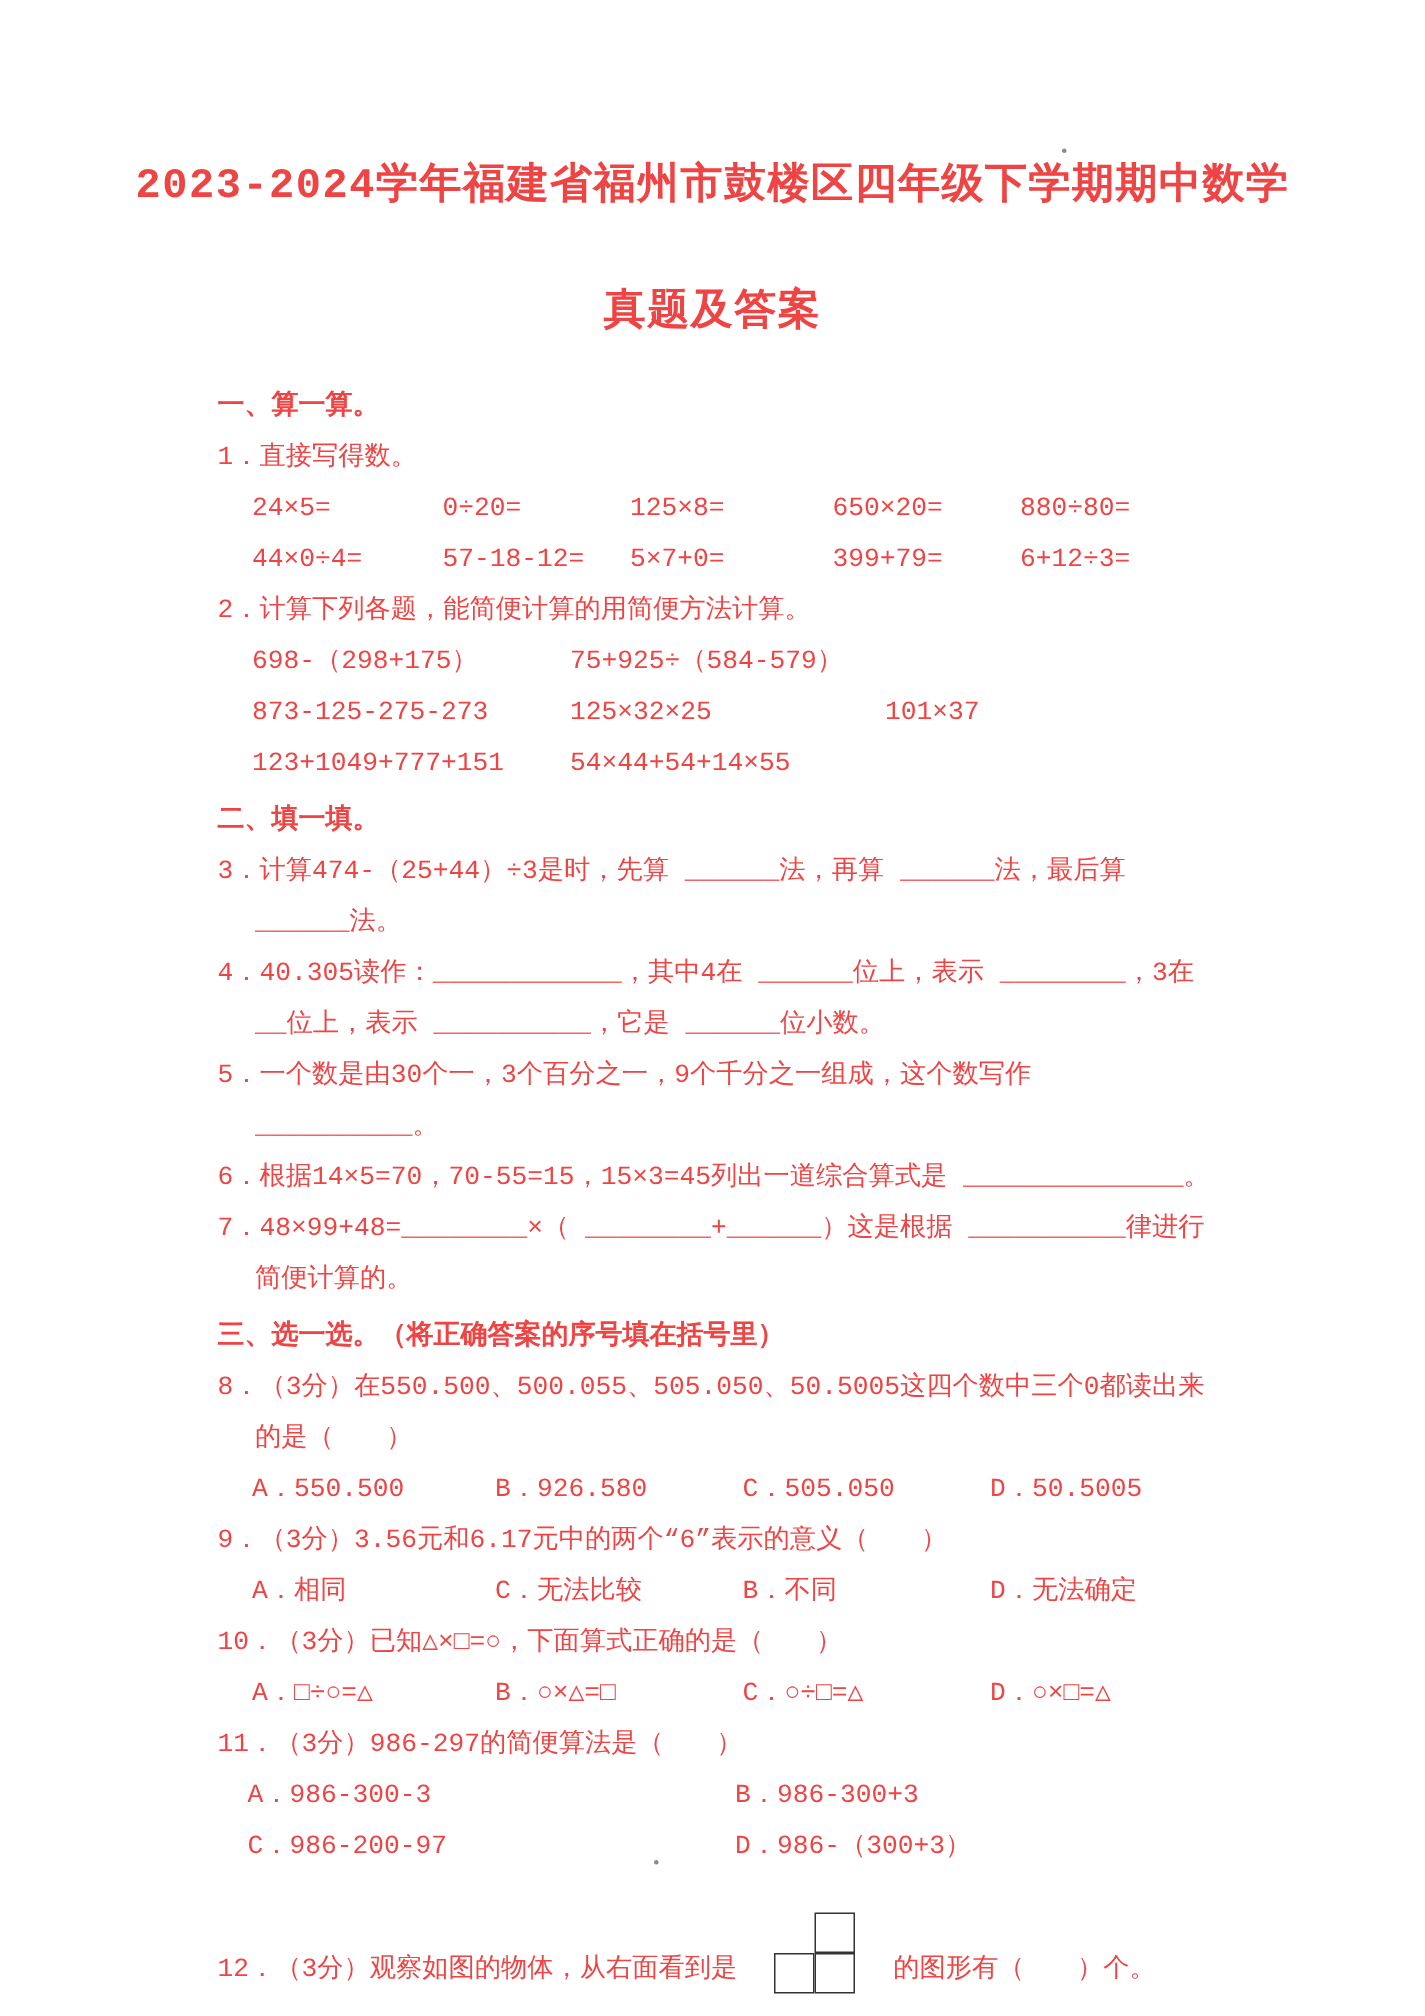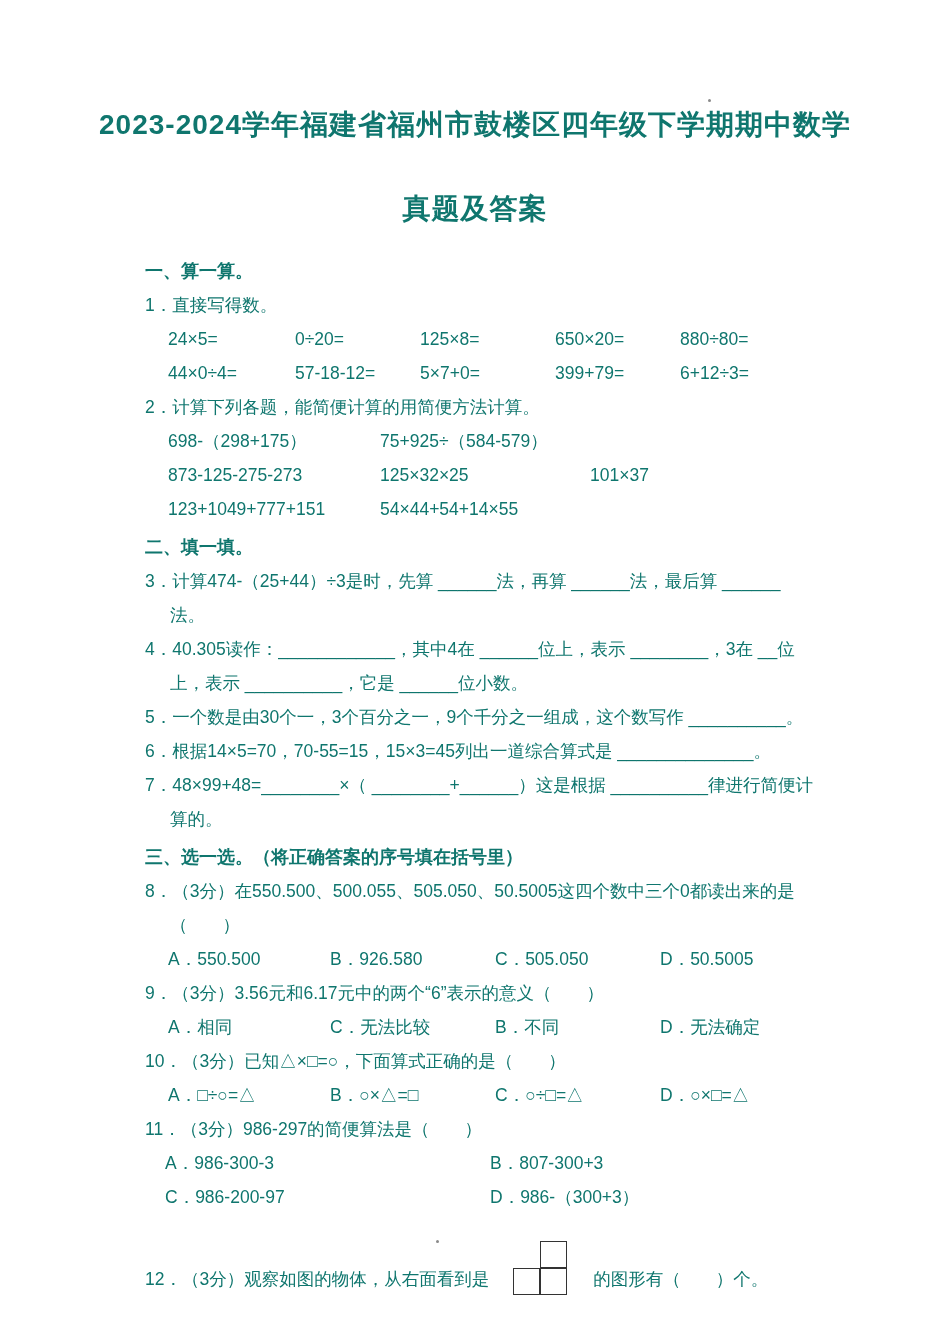--- a/index.html
+++ b/index.html
@@ -3,22 +3,22 @@
 <meta charset="utf-8">
 <style>
   * { box-sizing: border-box; }
   html, body { margin: 0; padding: 0; background: #ffffff; }
   .page {
     position: relative;
     width: 950px;
     height: 1344px;
     margin: 0 auto;
     background: #ffffff;
-    color: #0f766e;
-    font-family: Liberation Sans, sans-serif;
+    color: #ef4444;
+    font-family: Liberation Mono, monospace;
     overflow: hidden;
   }
   .title {
     text-align: center;
     font-weight: 700;
     font-size: 28px;
     line-height: 34px;
     letter-spacing: 1px;
   }
   .title1 { padding-top: 108px; }
@@ -157,21 +157,21 @@
     <div class="opts4">
       <span>A．□÷○=△</span>
       <span>B．○×△=□</span>
       <span>C．○÷□=△</span>
       <span>D．○×□=△</span>
     </div>
 
     <div class="q">11．（3分）986-297的简便算法是（　　）</div>
     <div class="opts2">
       <span>A．986-300-3</span>
-      <span>B．807-300+3</span>
+      <span>B．986-300+3</span>
     </div>
     <div class="opts2">
       <span>C．986-200-97</span>
       <span>D．986-（300+3）</span>
     </div>
 
     <div class="q12row">
       <span>12．（3分）观察如图的物体，从右面看到是</span>
       <span class="fig">
         <span class="cell c-top"></span>

